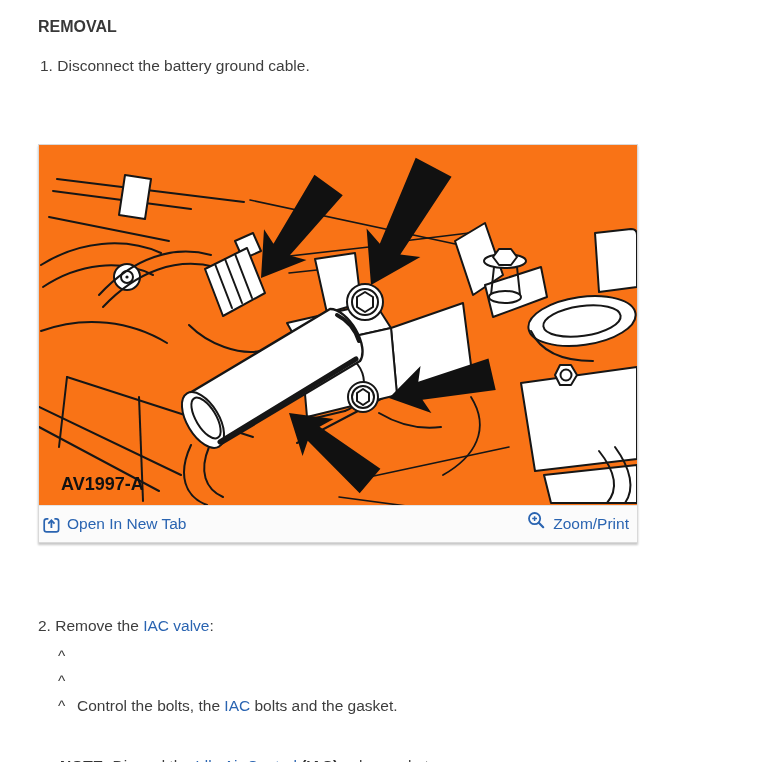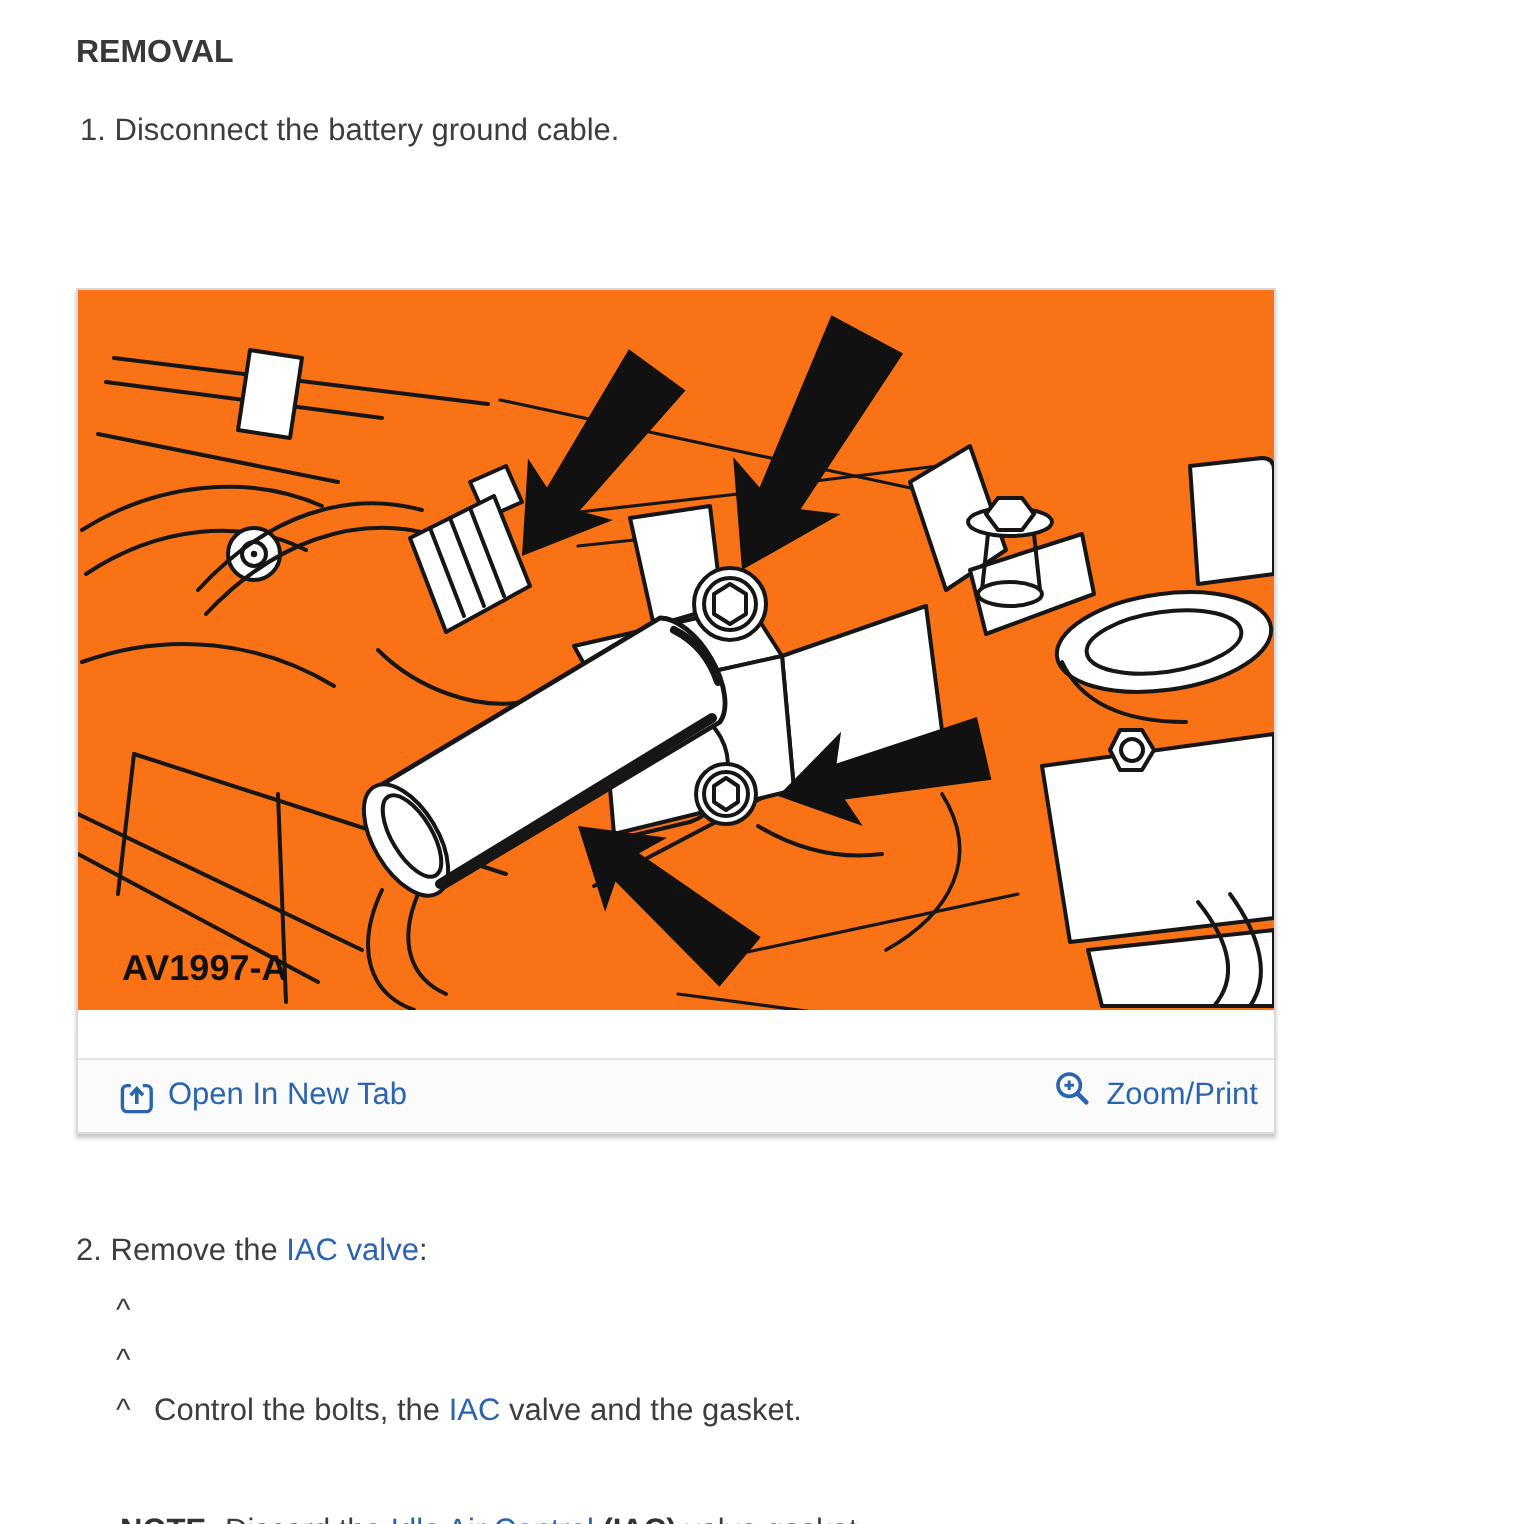--- a/index.html
+++ b/index.html
@@ -14,21 +14,21 @@
   #step1 { left:40px; top:45px;margin-top:12px; }
   
   #card {
     left:38px; top:144px; width:600px; margin:0; background:#fff;
     border:1px solid #d9d9d9; box-shadow:0 2px 2px rgba(0,0,0,.22);
   }
   #img-area { width:598px; height:360px; background:#f97316; overflow:hidden; cursor:pointer; }
   #card-footer {
     height:37px; border-top:1px solid #e4e4e4; background:#fbfbfb;
     display:flex; justify-content:space-between; align-items:center;
-    padding:0 8px 0 21px; font-size:15.5px;margin-top:24px;
+    padding:0 8px 0 4px; font-size:15.5px;
   }
   .link { color:var(--link); text-decoration:none; cursor:pointer; display:inline-flex; align-items:center; gap:7px; }
   .lnk-ic { stroke:var(--link); }
   #zoom-icon-svg { transform:translateY(-4px); }
   
   #step2 { left:38px; top:617px;text-align:center; }
   #substeps { left:58px; top:643px; line-height:25px; }
   .sub-row { display:flex; }
   .caret { width:19px; color:#3d3d3d; }
   #note { left:60px; top:741px; }
@@ -170,17 +170,17 @@
 
 <div id="substeps" class="abs">
   <div class="sub-row">
     <span class="caret">^</span>
   </div>
   <div class="sub-row">
     <span class="caret">^</span>
   </div>
   <div class="sub-row">
     <span class="caret">^</span>
-    <span><span>Control the bolts, the </span><a class="inline-link">IAC</a><span> valve and the gasket.</span></span>
+    <span><span>Control the bolts, the </span><a class="inline-link">IAC</a><span> bolts and the gasket.</span></span>
   </div>
 </div>
 
 <p id="note" class="abs"><b>NOTE:</b><span> Discard the </span><a class="inline-link">Idle Air Control</a><b> (IAC) </b><span>valve gasket.</span></p>
 
 </body></html>

